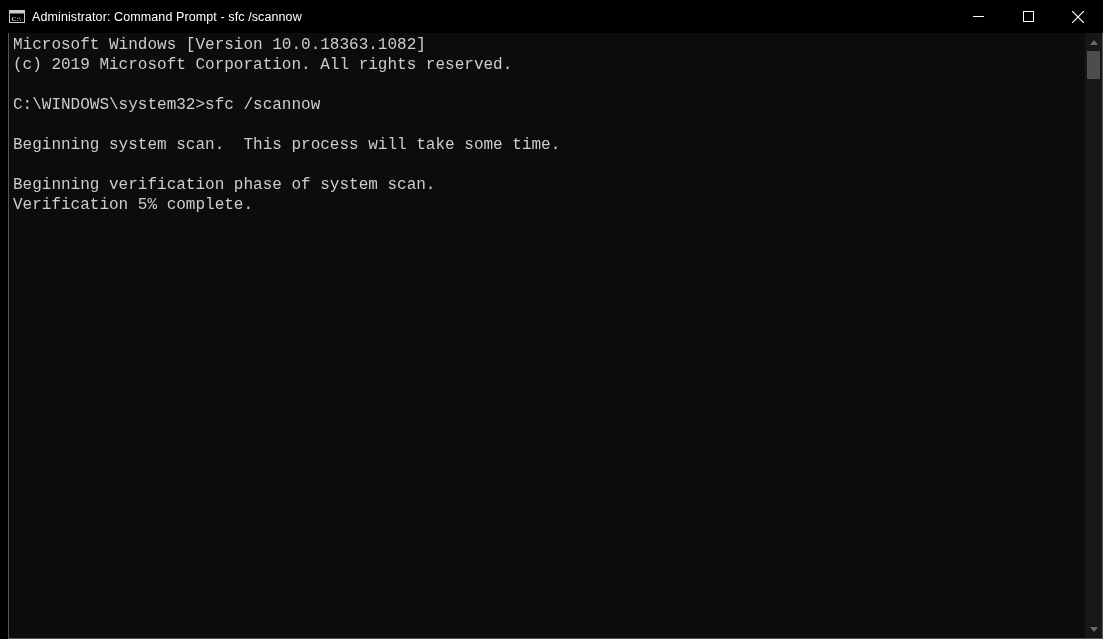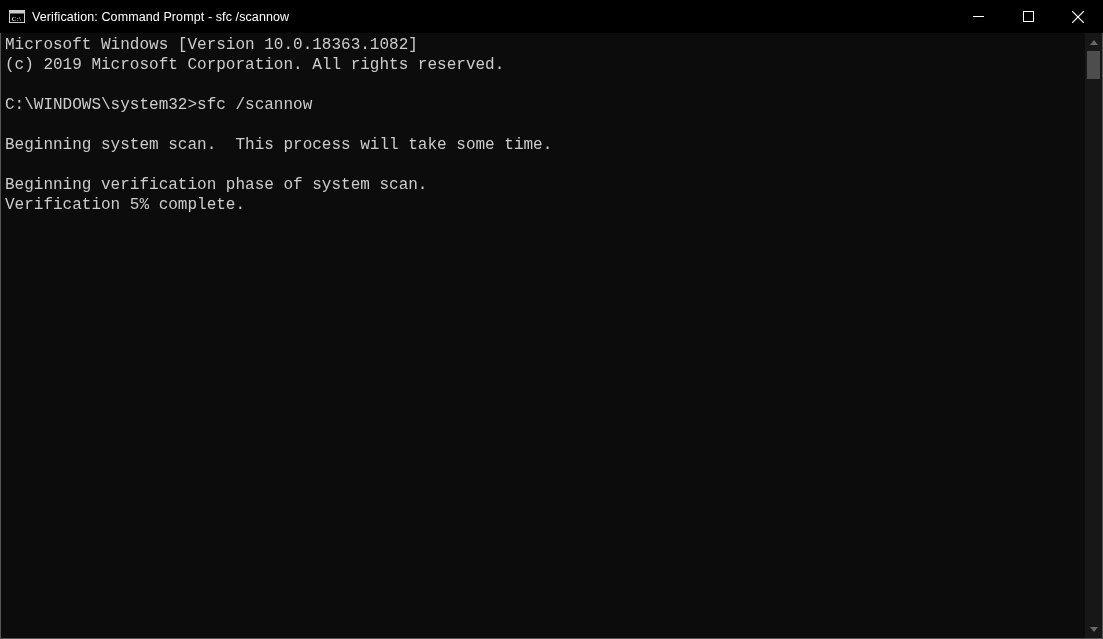--- a/index.html
+++ b/index.html
@@ -66,20 +66,21 @@
       flex: 1;
       background: #0c0c0c;
       color: #cccccc;
       font-family: Consolas, "Courier New", monospace;
       font-size: 16px;
       line-height: 20px;
       padding: 2px 0 0 4px;
       white-space: pre;
       border-left: 1px solid #555;
       border-bottom: 1px solid #555;
+      margin-left: 8px;
     }
     .scrollbar {
       width: 18px;
       background: #171717;
       position: relative;
       border-right: 1px solid #555;
       border-bottom: 1px solid #555;
     }
     .scroll-arrow {
       position: absolute;
@@ -110,21 +111,21 @@
 <body>
 
 <div class="titlebar">
   <span class="titlebar-icon">
     <svg viewBox="0 0 16 13" width="16" height="13">
       <rect x="0.5" y="0.5" width="15" height="12" fill="#000" stroke="#ccc" stroke-width="1"></rect>
       <rect x="1" y="1" width="14" height="2.5" fill="#ccc"></rect>
       <text x="2.5" y="10.5" font-family="Consolas" font-size="7" fill="#ccc" font-weight="bold">C:\</text>
     </svg>
   </span>
-  <div class="titlebar-title">Verification: Command Prompt - sfc  /scannow</div>
+  <div class="titlebar-title">Administrator: Command Prompt - sfc  /scannow</div>
   <div class="titlebar-controls">
     <div class="titlebar-btn">
       <svg width="11" height="11" viewBox="0 0 11 11">
           <line x1="0" y1="5.5" x2="11" y2="5.5" stroke-width="1"></line>
         </svg>
     </div>
     <div class="titlebar-btn">
       <svg width="11" height="11" viewBox="0 0 11 11">
           <rect x="0.5" y="0.5" width="10" height="10" stroke-width="1"></rect>
         </svg>

